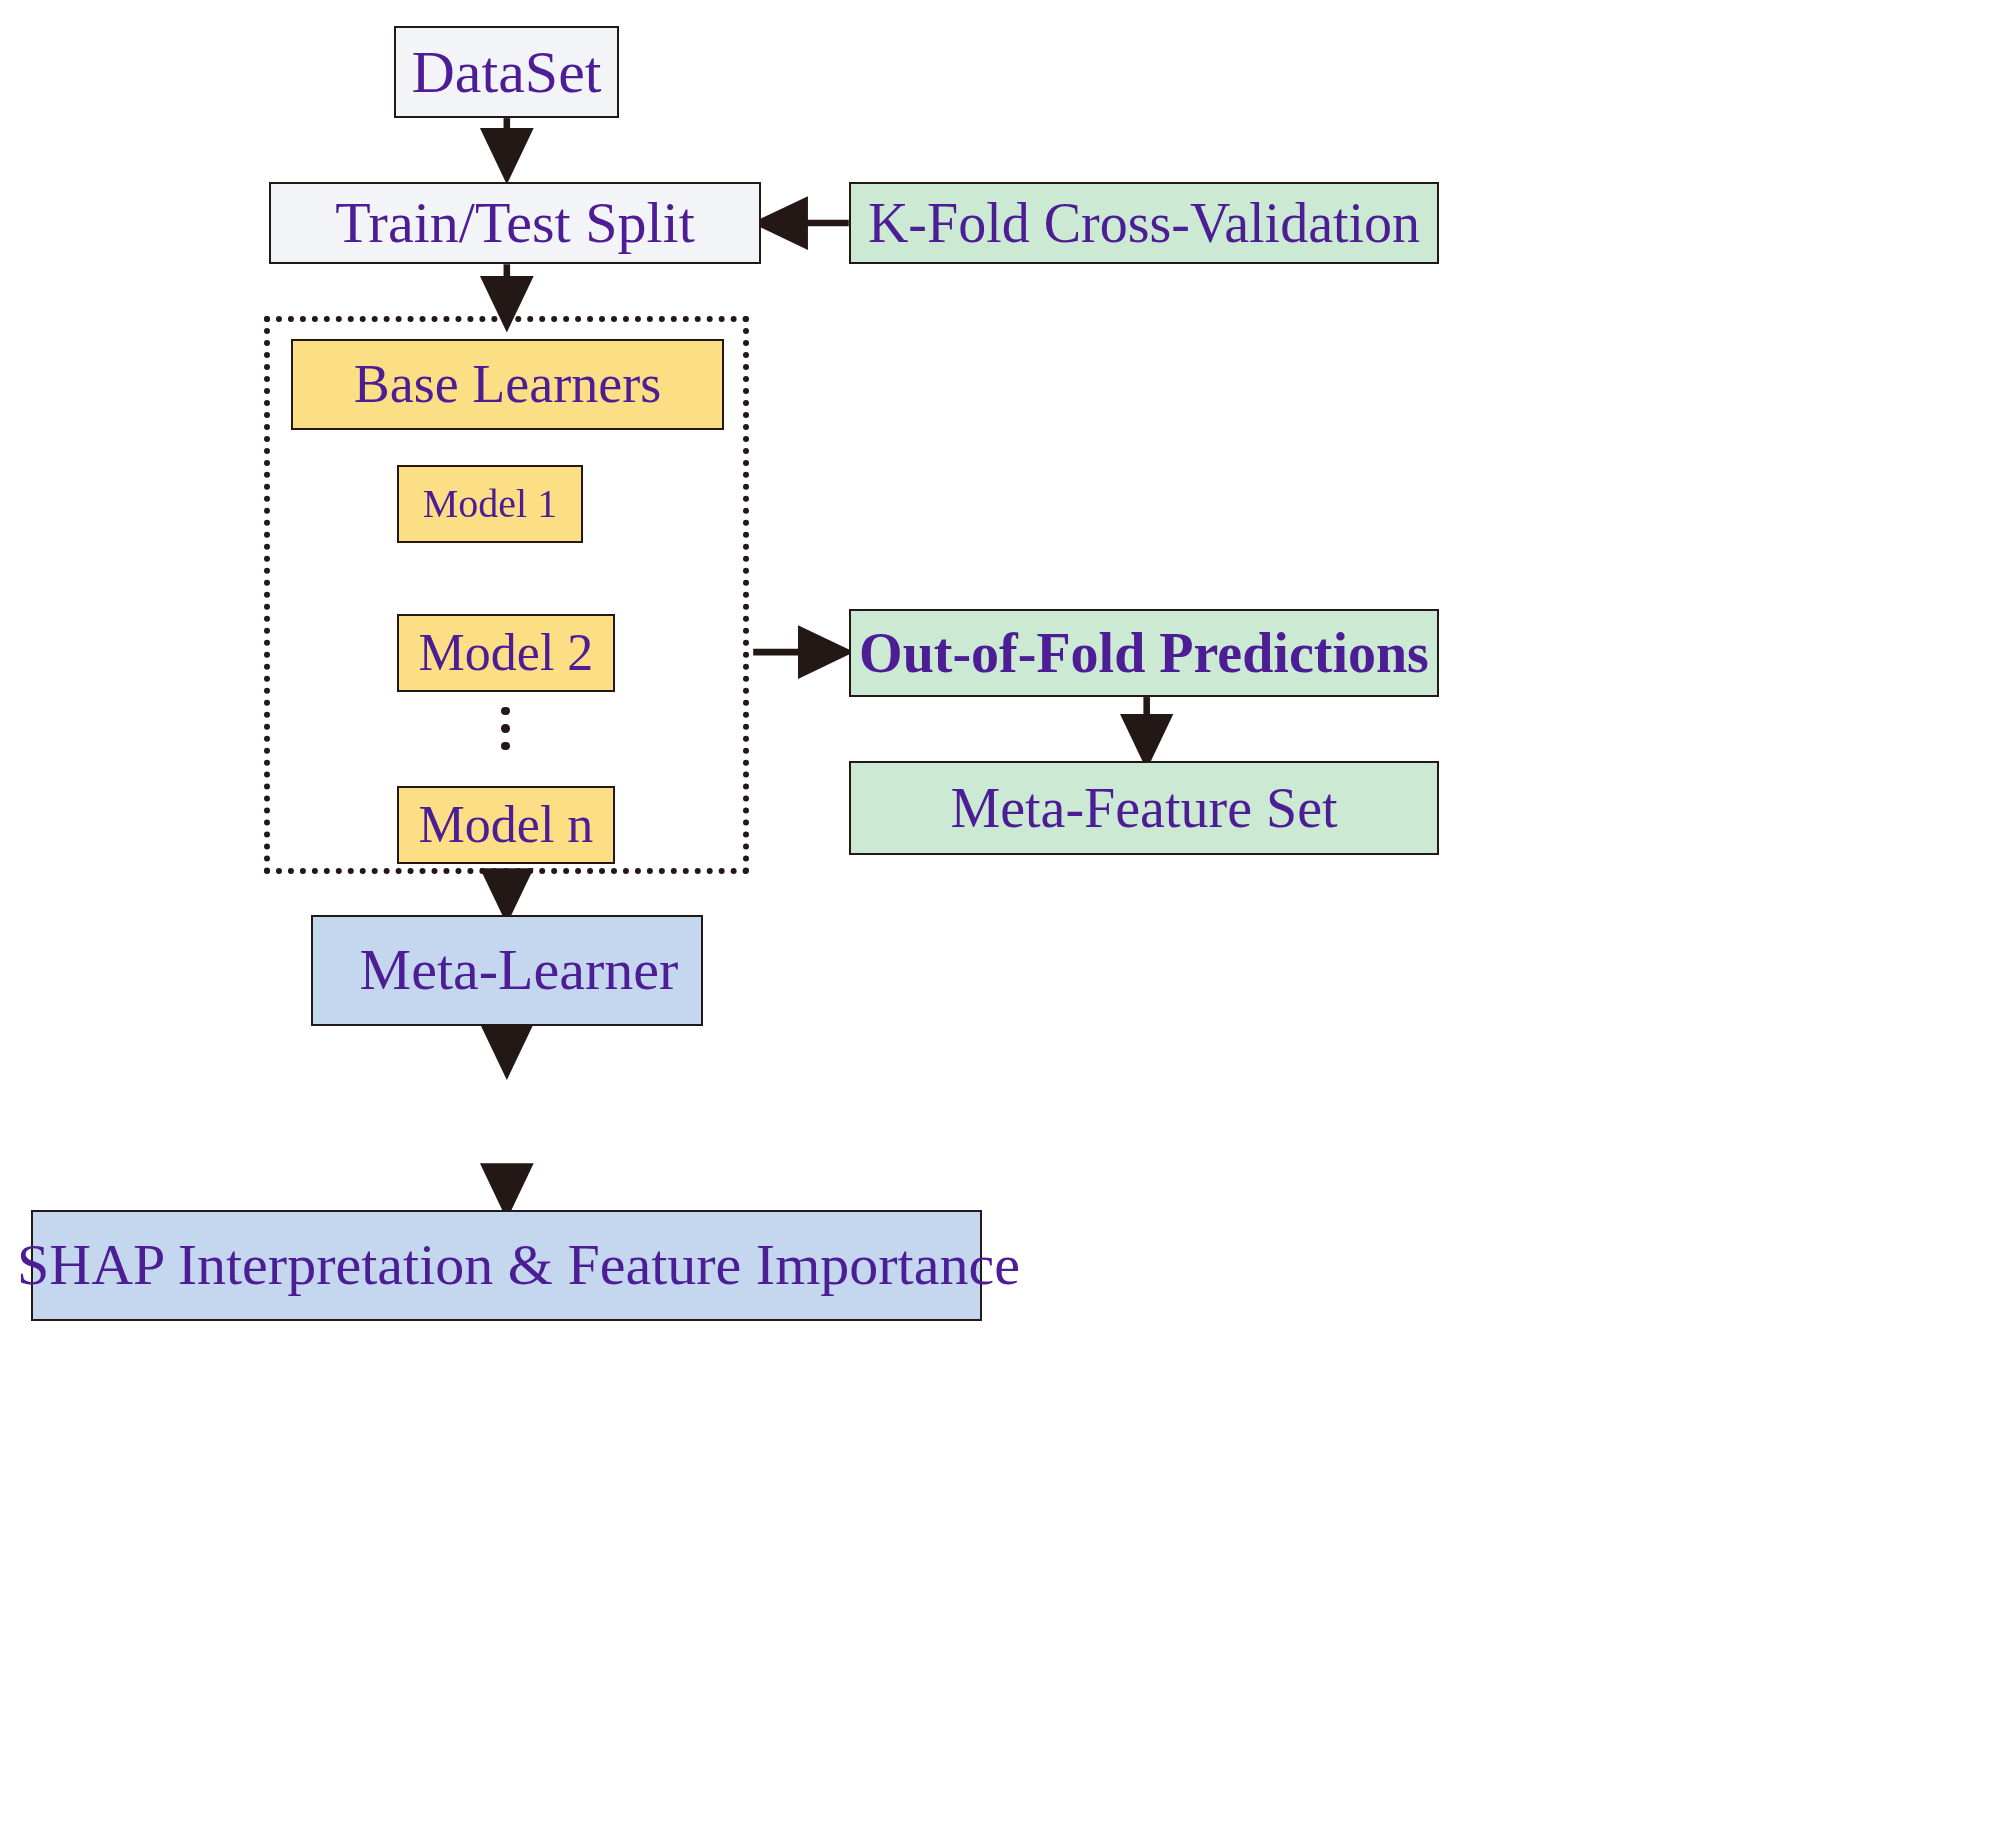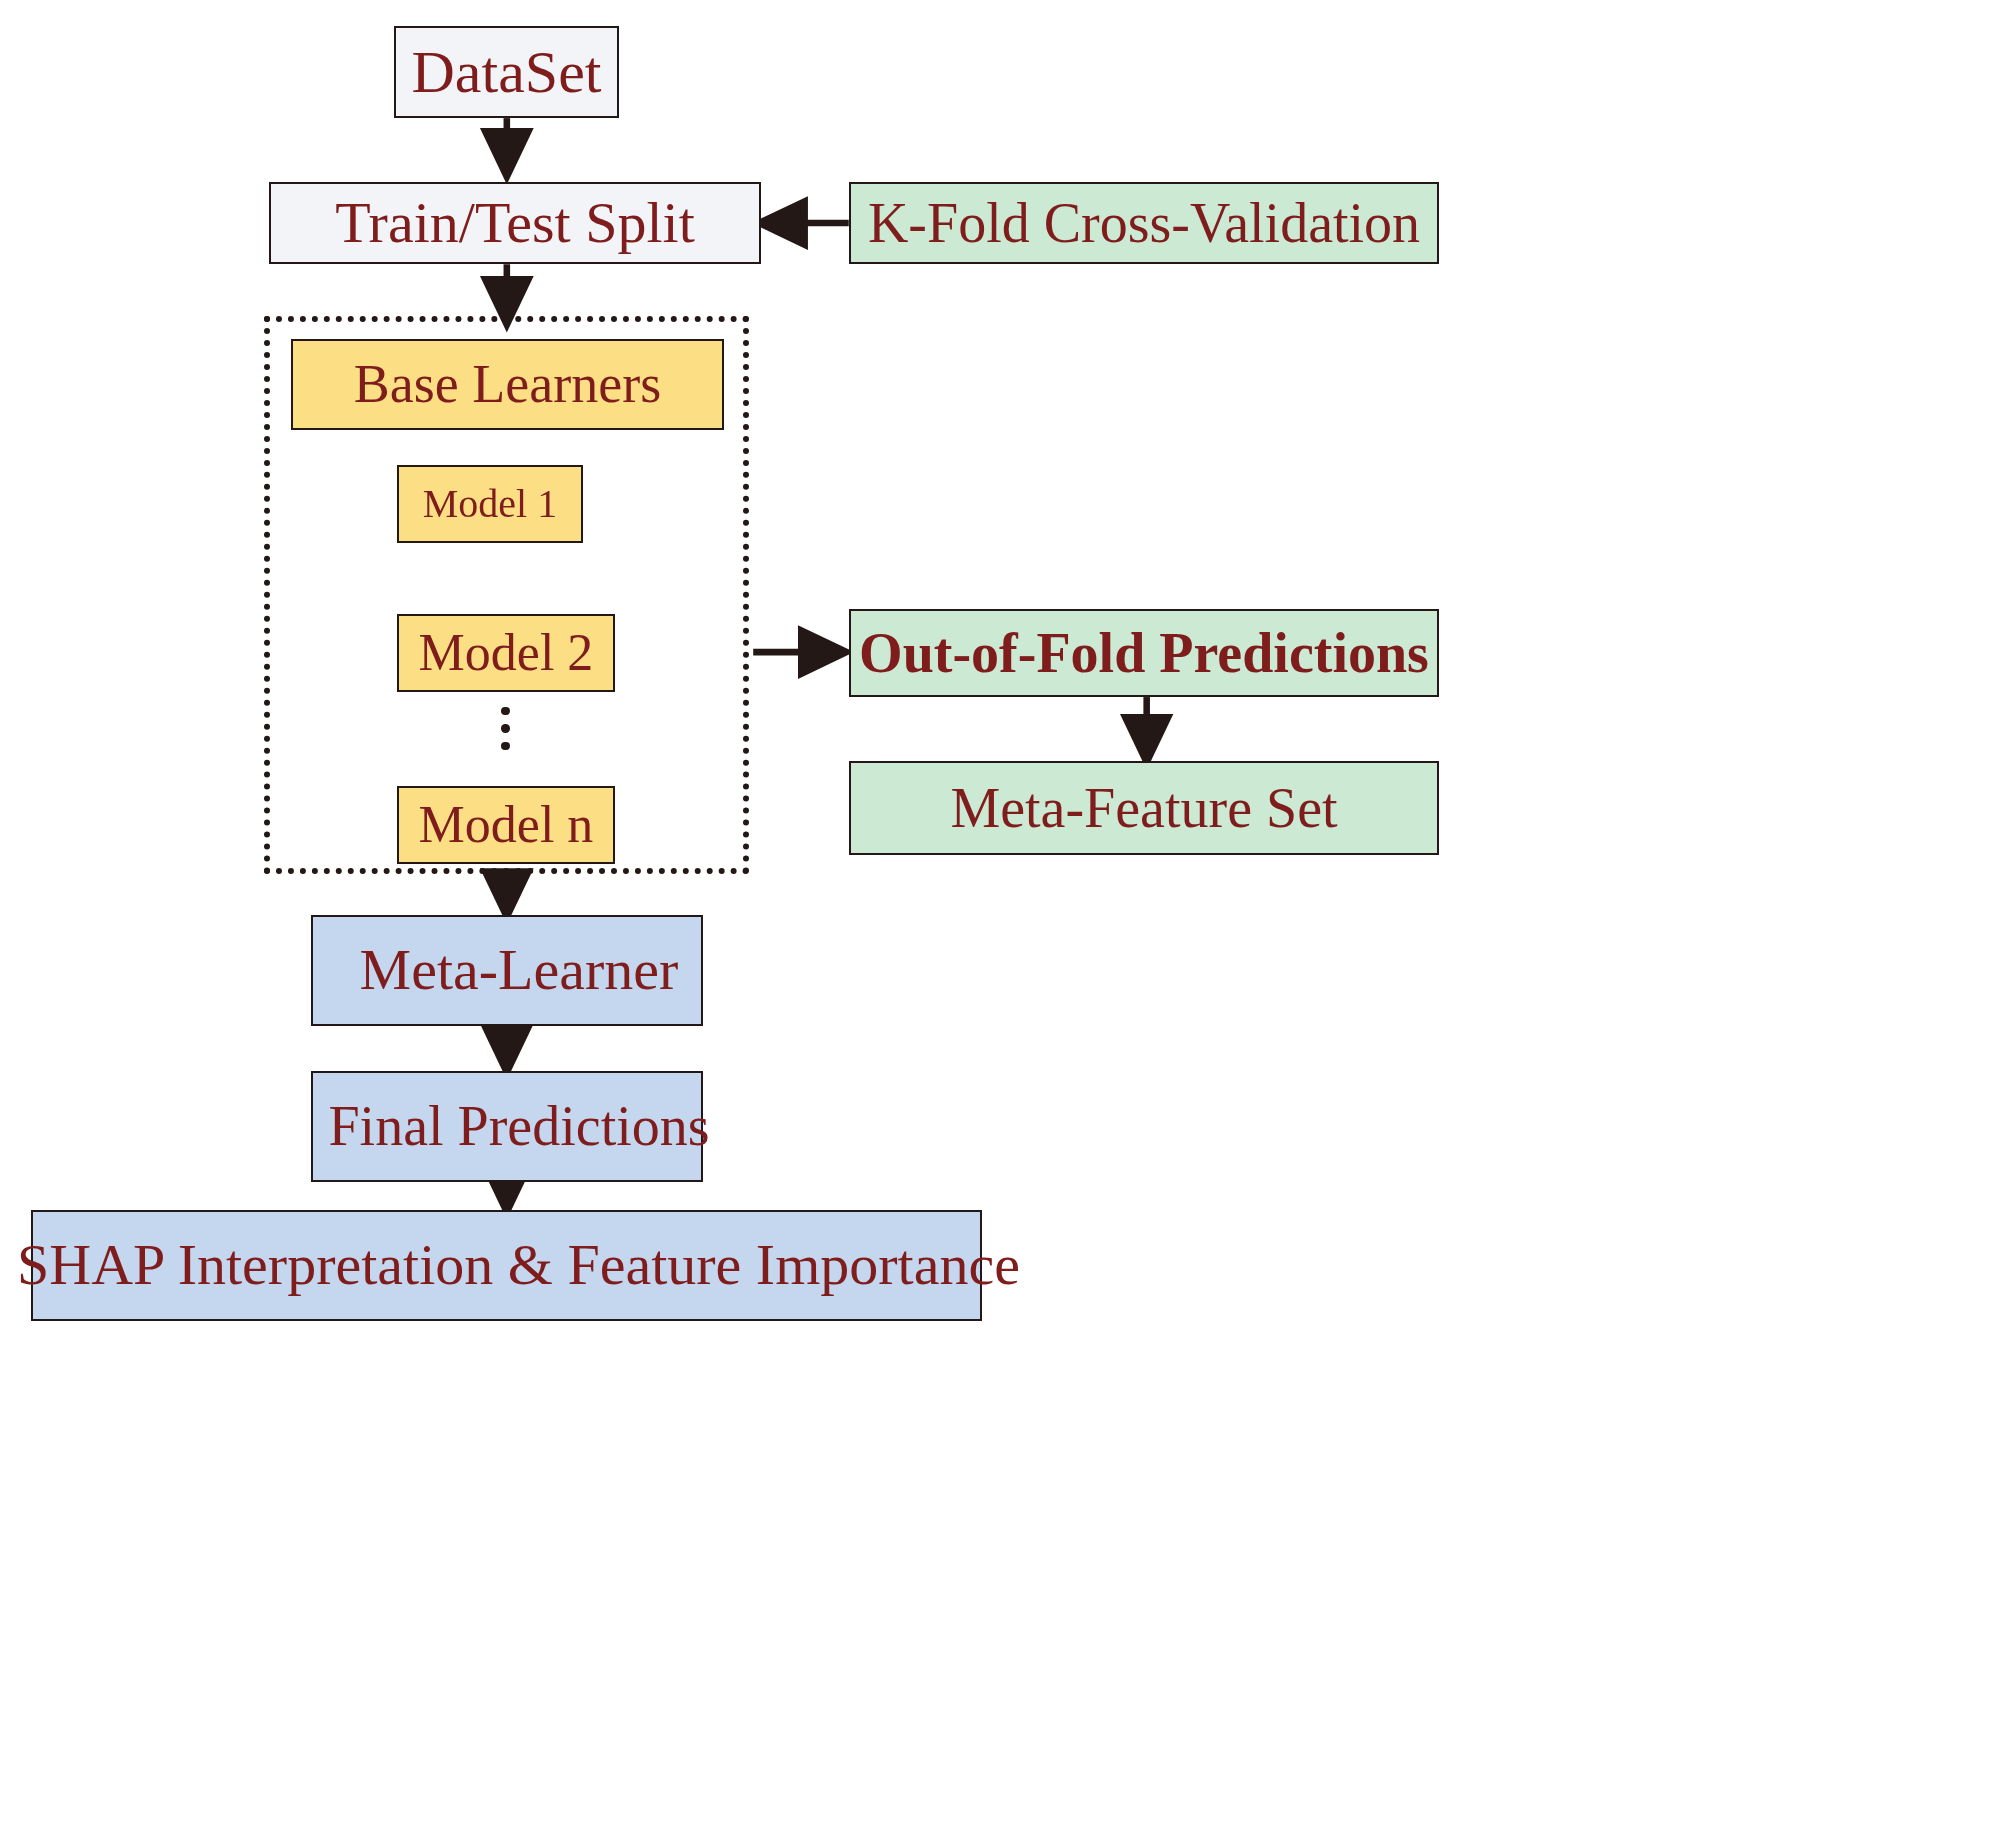--- a/index.html
+++ b/index.html
@@ -17,21 +17,21 @@
     background: #ffffff;
     overflow: hidden;
   }
   .node {
     position: absolute;
     box-sizing: border-box;
     display: flex;
     align-items: center;
     justify-content: center;
     text-align: center;
-    color: #7f1d1d;
+    color: #4c1d95;
     font-family: "Liberation Serif", "DejaVu Serif", serif;
     line-height: 1.05;
     white-space: nowrap;
   }
   .n-gray {
     background: #f2f4f7;
     border: 2.8px solid #231815;
   }
   .n-green {
     background: #cce9d3;
@@ -125,18 +125,17 @@
   </div>
 
   <div class="node n-yellow" style="left:397px; top:766px; width:218px; height:78px; font-size:52px;margin-top:20px;">Model  n</div>
 
   <div class="node n-green" style="left:849px; top:609px; width:590px; height:88px; font-size:56px;font-weight:bold;">Out-of-Fold Predictions</div>
 
   <div class="node n-green" style="left:849px; top:761px; width:590px; height:94px; font-size:56px;">Meta-Feature Set</div>
 
   <div class="node n-blue" style="left:311px; top:915px; width:392px; height:111px; font-size:58px;">Meta-Learner</div>
 
-  <div class="node n-blue" style="left:311px; top:1071px; width:392px; height:111px; font-size:56px;">Final Predictions</div>
 
   <div class="node n-blue" style="left:31px; top:1210px; width:951px; height:111px; font-size:58px;">SHAP Interpretation &amp; Feature Importance</div>
 
 </div>
 
 
 </body></html>

